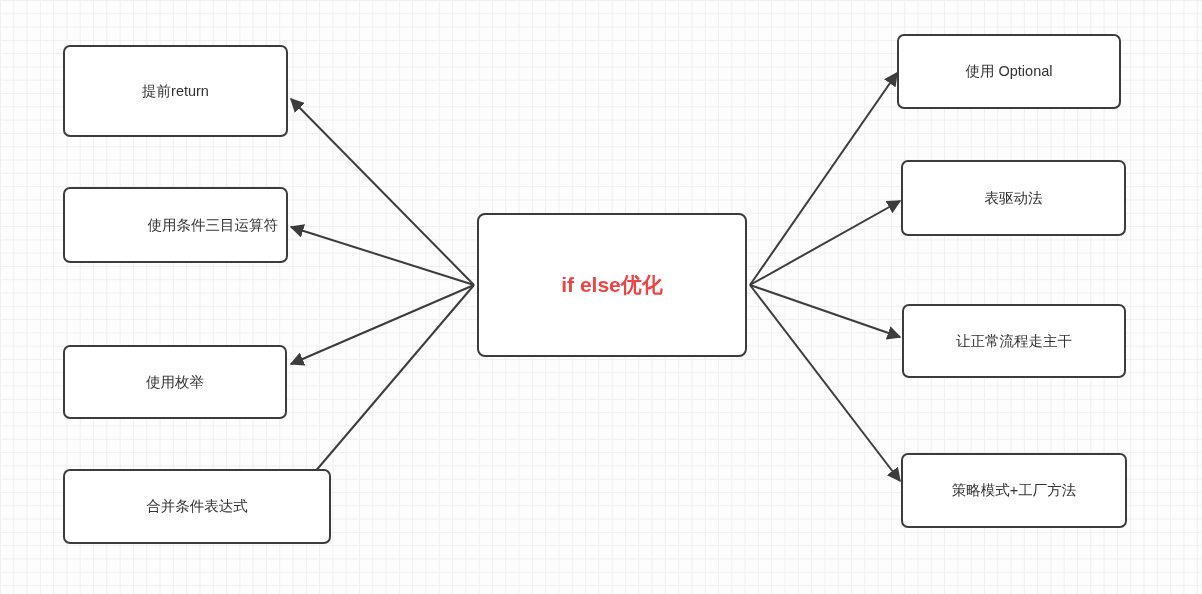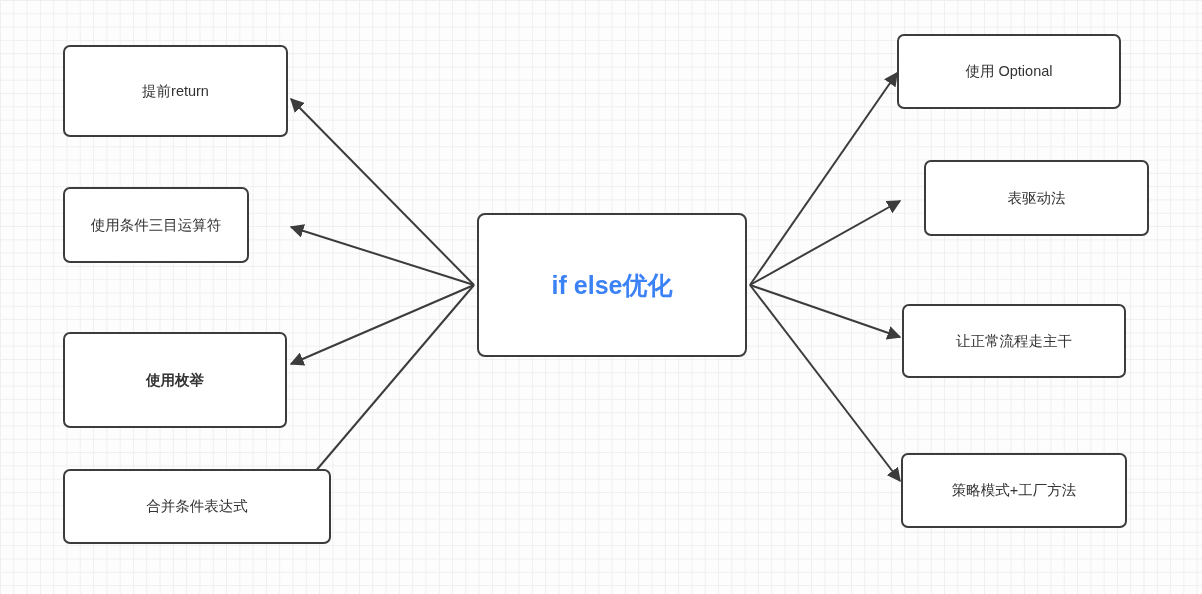--- a/index.html
+++ b/index.html
@@ -38,35 +38,35 @@
     border-radius: 7px;
     display: flex;
     align-items: center;
     justify-content: center;
     text-align: center;
     color: #333333;
     font-size: 14.5px;
     padding: 4px 8px;
   }
   .node.center {
-    font-size: 25px;
+    font-size: 21px;
     font-weight: bold;
-    color: #3b82f6;
+    color: #ef4444;
     border-radius: 8px;
   }
   
   .cn  { left: 477px; top: 213px; width: 270px; height: 144px; }
   
   .lb0 { left: 63px;  top: 45px;  width: 225px; height: 92px; }
-  .lb1 { left: 63px;  top: 187px; width: 186px; height: 76px; }
-  .lb2 { left: 63px;  top: 332px; width: 224px; height: 96px; font-weight: bold; }
+  .lb1 { left: 63px;  top: 187px; width: 225px; height: 76px; justify-content: flex-end; }
+  .lb2 { left: 63px;  top: 345px; width: 224px; height: 74px; }
   .lb3 { left: 63px;  top: 469px; width: 268px; height: 75px; }
   
   .rb0 { left: 897px; top: 34px;  width: 224px; height: 75px; }
-  .rb1 { left: 901px; top: 160px; width: 225px; height: 76px; margin-left: 23px; }
+  .rb1 { left: 901px; top: 160px; width: 225px; height: 76px; }
   .rb2 { left: 902px; top: 304px; width: 224px; height: 74px; text-align: right; }
   .rb3 { left: 901px; top: 453px; width: 226px; height: 75px; }
 </style>
 </head>
 <body>
 
 <div class="canvas">
 
   <svg class="edges" viewBox="0 0 1202 594" xmlns="http://www.w3.org/2000/svg">
     <defs>

